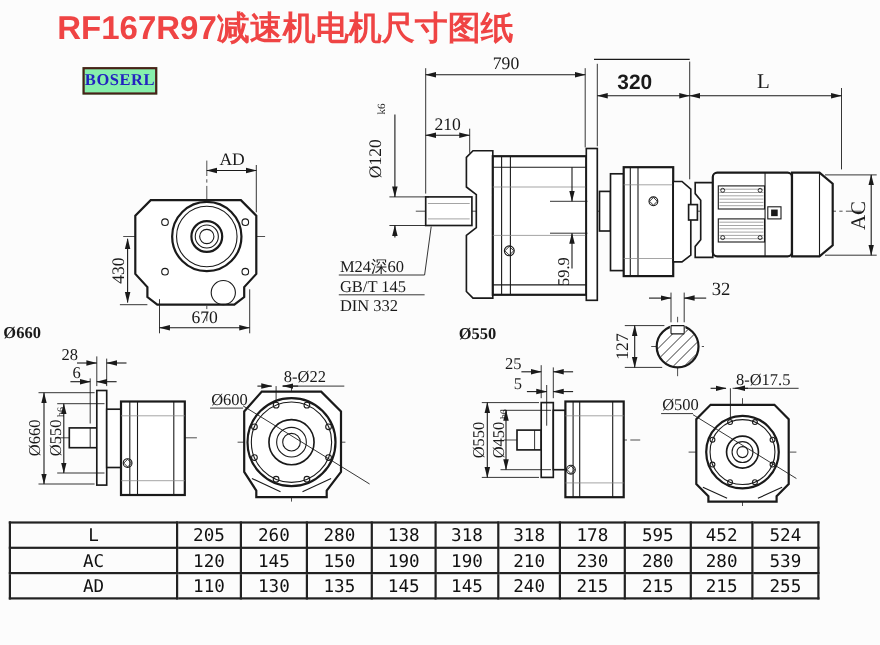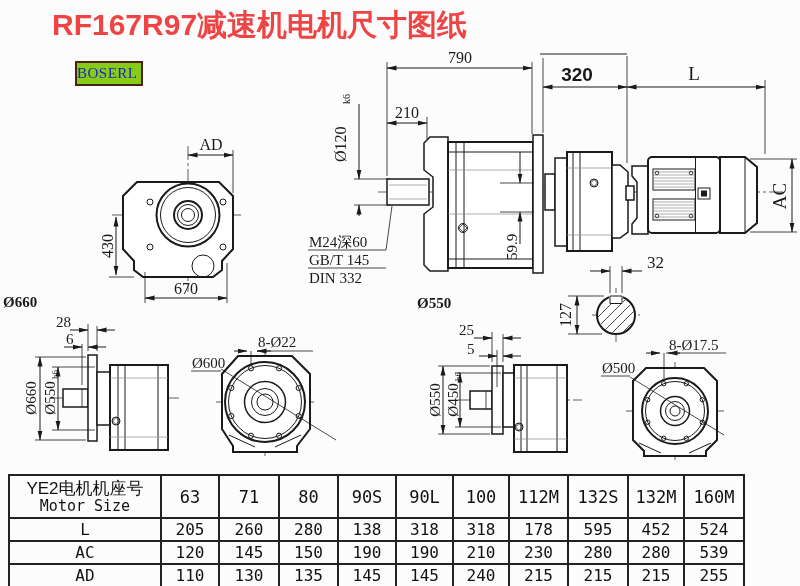--- a/index.html
+++ b/index.html
@@ -1,22 +1,22 @@
 <!DOCTYPE html>
 <html><head>
 <meta charset="utf-8">
 <style>
   html,body{margin:0;padding:0;}
   body{width:800px;height:586px;background:#fcfcfc;position:relative;overflow:hidden;
        font-family:"Liberation Sans",sans-serif;}
   #title{position:absolute;left:8px;top:5px;font-size:30px;font-weight:bold;color:#ef4444;
          letter-spacing:0px;white-space:nowrap;margin-left:44px;}
   #logo{position:absolute;left:75px;top:61px;width:64px;height:21px;border:2px solid #4a2018;
-        color:#2323bf;font-family:"Liberation Serif",serif;font-weight:normal;font-size:15px;
-        text-align:left;line-height:21px;letter-spacing:0.5px;background:#84cc16;}
+        color:#2323bf;font-family:"Liberation Serif",serif;font-weight:bold;font-size:15px;
+        text-align:right;line-height:21px;letter-spacing:0.5px;background:#86efac;}
   svg{position:absolute;left:0;top:0;}
   
   .o1{stroke:#1a1a1a;stroke-width:1;fill:none;}
   .o15{stroke:#1a1a1a;stroke-width:1.5;fill:none;}
   .o2{stroke:#1a1a1a;stroke-width:2;fill:none;}
   .ow{stroke:#1a1a1a;stroke-width:1.5;fill:#fff;}
   .ow2{stroke:#1a1a1a;stroke-width:2;fill:#fff;}
   .thin{stroke:#1a1a1a;stroke-width:0.8;fill:none;}
   .gray{stroke:#8a8a8a;stroke-width:0.7;fill:none;}
   .dim{stroke:#1a1a1a;stroke-width:1;fill:none;}
@@ -381,36 +381,20 @@
       <col style="width:59px">
     <col style="width:58px">
       <col style="width:57px">
       <col style="width:56px">
       <col style="width:59px">
     <col style="width:60px">
       <col style="width:56px">
       <col style="width:60px">
   </colgroup>
   <tbody>
-      <tr class="hrow">
-        <th>
-          <div class="cn">YE2电机机座号</div>
-          <div class="en">Motor Size</div>
-        </th>
-        <td>63</td>
-        <td>71</td>
-        <td>80</td>
-        <td>90S</td>
-        <td>90L</td>
-        <td>100</td>
-        <td>112M</td>
-        <td>132S</td>
-        <td>132M</td>
-        <td>160M</td>
-      </tr>
       <tr class="drow">
         <td>L</td>
         <td>205</td>
         <td>260</td>
         <td>280</td>
         <td>138</td>
         <td>318</td>
         <td>318</td>
         <td>178</td>
         <td>595</td>

